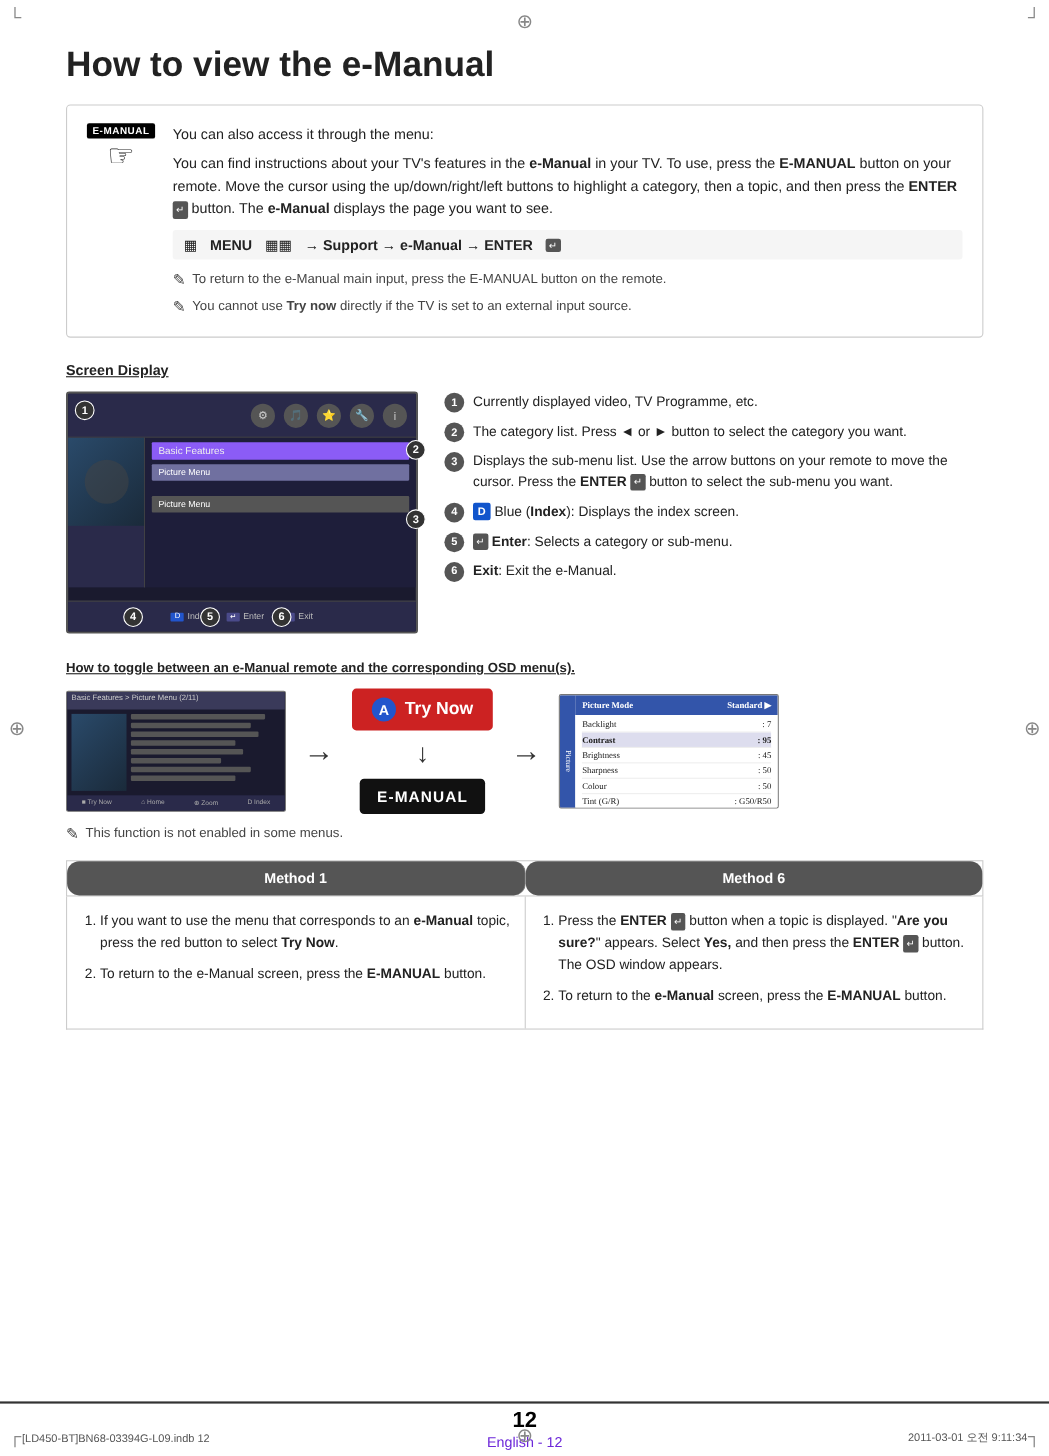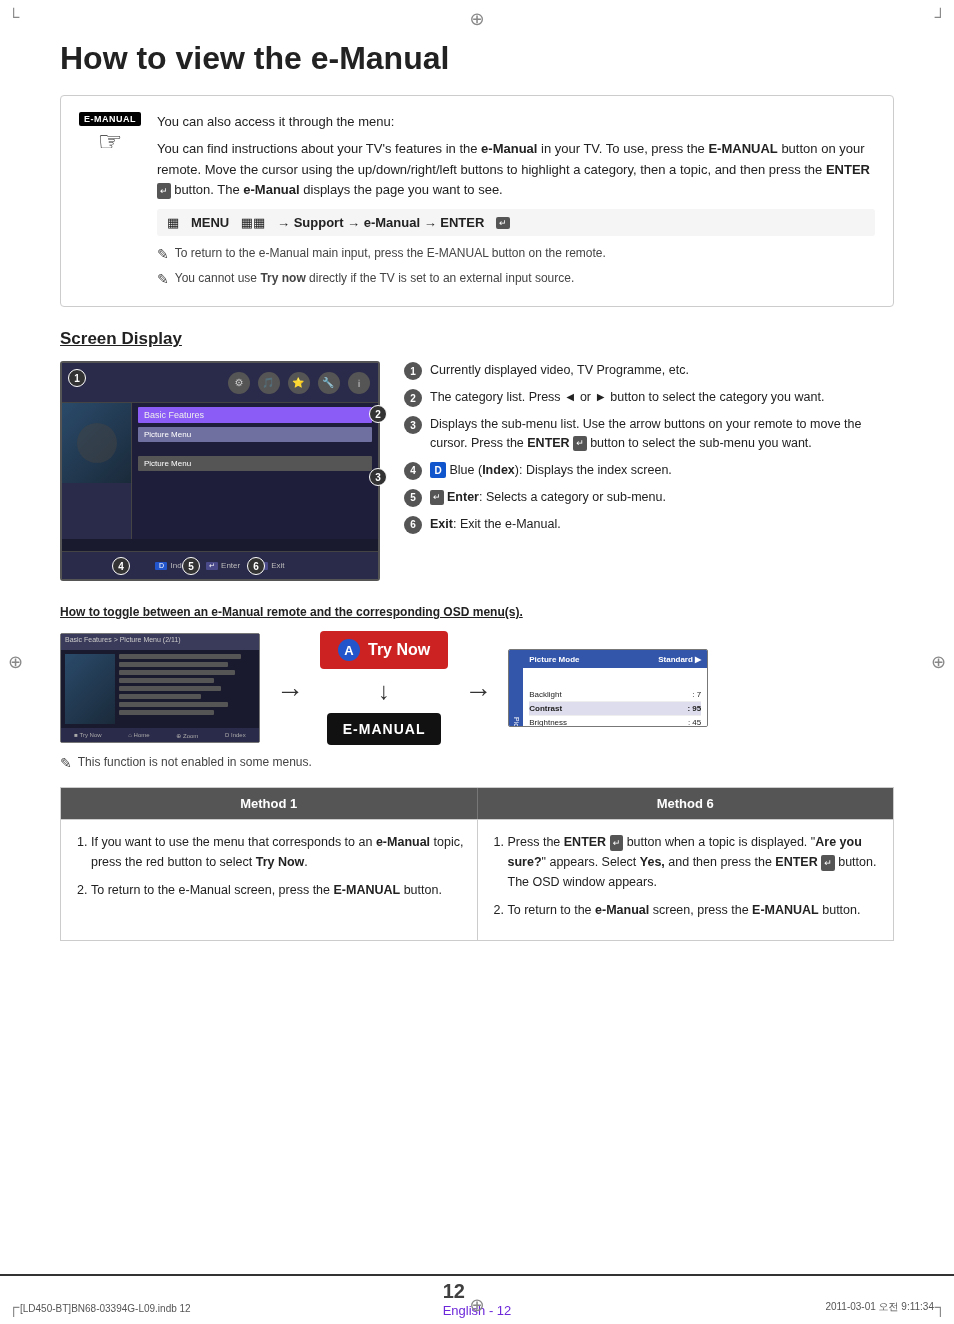--- a/index.html
+++ b/index.html
@@ -136,21 +136,21 @@
       margin-top: 4px;
       line-height: 1.5;
     }
     .note-icon {
       flex-shrink: 0;
       font-size: 14px;
     }
 
     
     .section-title {
-      font-size: 17px;
+      font-size: 13px;
       font-weight: bold;
       margin-bottom: 12px;
       text-decoration: underline;
     }
 
     .screen-display-section {
       margin-bottom: 24px;
     }
 
     .screen-display-content {
@@ -434,41 +434,42 @@
       color: #fff;
       font-size: 14px;
       font-weight: bold;
       padding: 8px 16px;
       border-radius: 4px;
       letter-spacing: 1px;
     }
 
     .toggle-right-screen {
       width: 200px;
-      height: 78px;
+      height: 104px;
       border: 1.5px solid #777;
       border-radius: 2px;
       background: #f0f0f0;
       overflow: hidden;
       flex-shrink: 0;
+      font-family: Liberation Serif, serif;
     }
 
     .osd-header {
       background: #3355aa;
       height: 18px;
       display: flex;
       align-items: center;
       padding: 0 6px;
       font-size: 8px;
       color: #fff;
       font-weight: bold;
     }
 
     .osd-body {
-      padding: 20px 6px;
+      padding: 2px 6px;
       background: #fff;
     }
 
     .osd-row {
       display: flex;
       justify-content: space-between;
       font-size: 8px;
       color: #222;
       padding: 2px 0;
       border-bottom: 1px solid #eee;
@@ -517,20 +518,21 @@
 
     .method-col-header {
       flex: 1;
       background: #555;
       color: #fff;
       font-size: 13px;
       font-weight: bold;
       padding: 8px;
       text-align: center;
       border-right: 1px solid #777;
+      border-radius: 11px;
     }
 
     .method-col-header:last-child {
       border-right: none;
     }
 
     .methods-body {
       display: flex;
       border: 1px solid #ccc;
       border-top: none;
@@ -574,22 +576,22 @@
       font-size: 10px;
       color: #555;
       position: absolute;
       left: 20px;
       bottom: 10px;
     }
 
     .footer-page-num {
       font-size: 20px;
       font-weight: bold;
-      color: #404040;
-      text-align: left;
+      color: #000000;
+      text-align: center;
     }
 
     .footer-lang {
       font-size: 13px;
       color: #6d28d9;
     }
 
     .footer-center {
       position: absolute;
       left: 50%;

